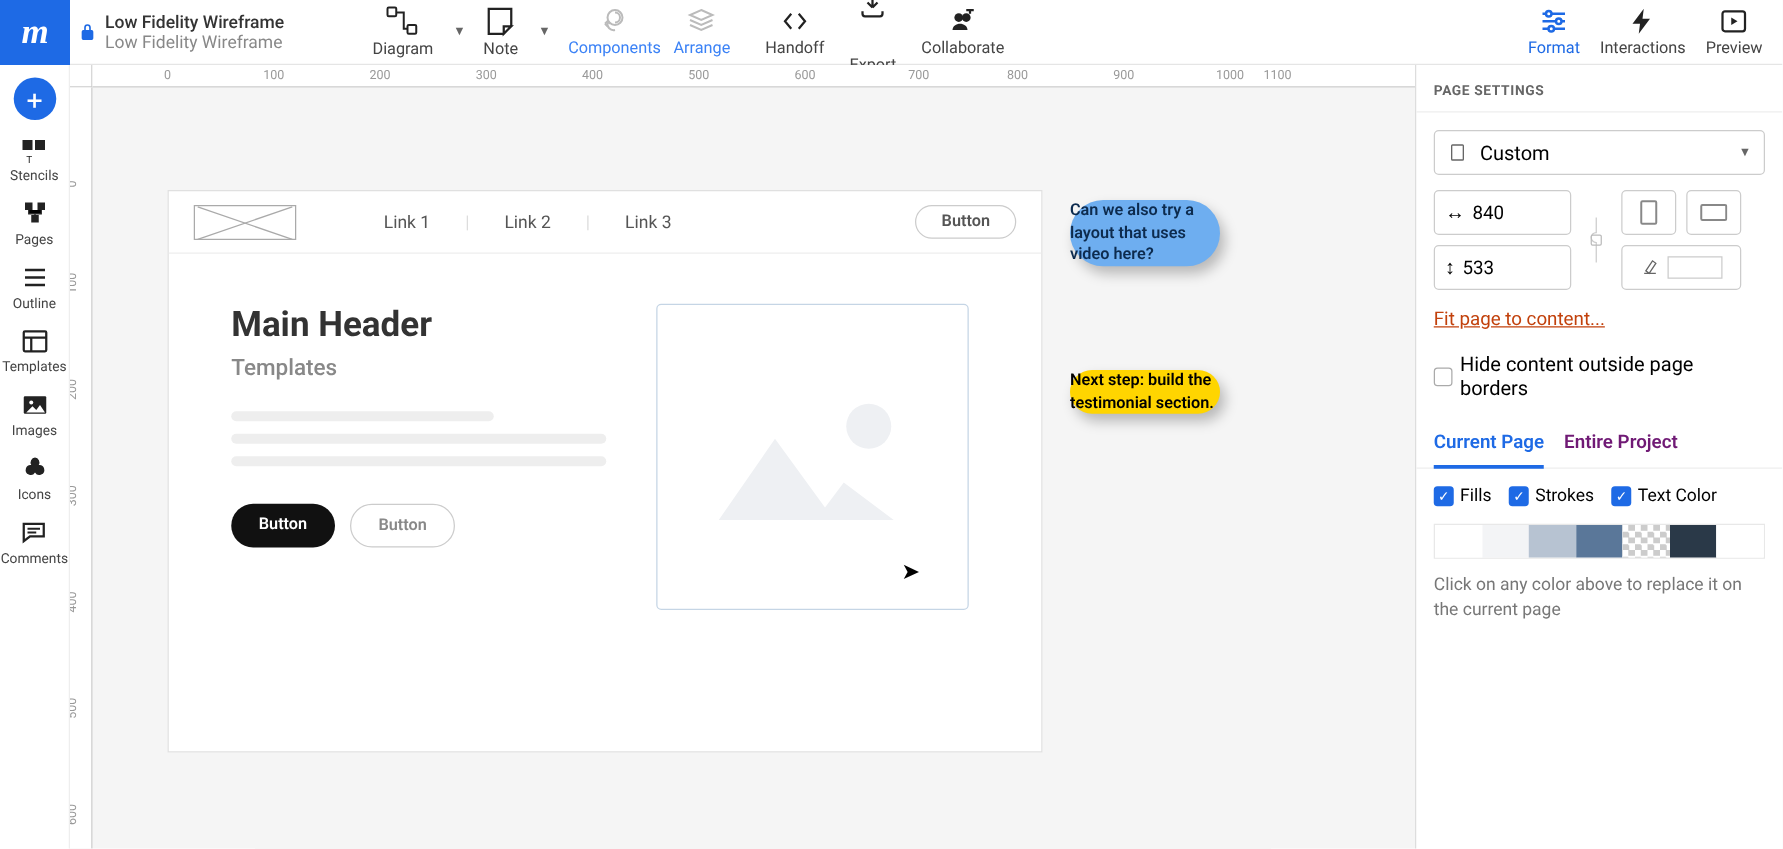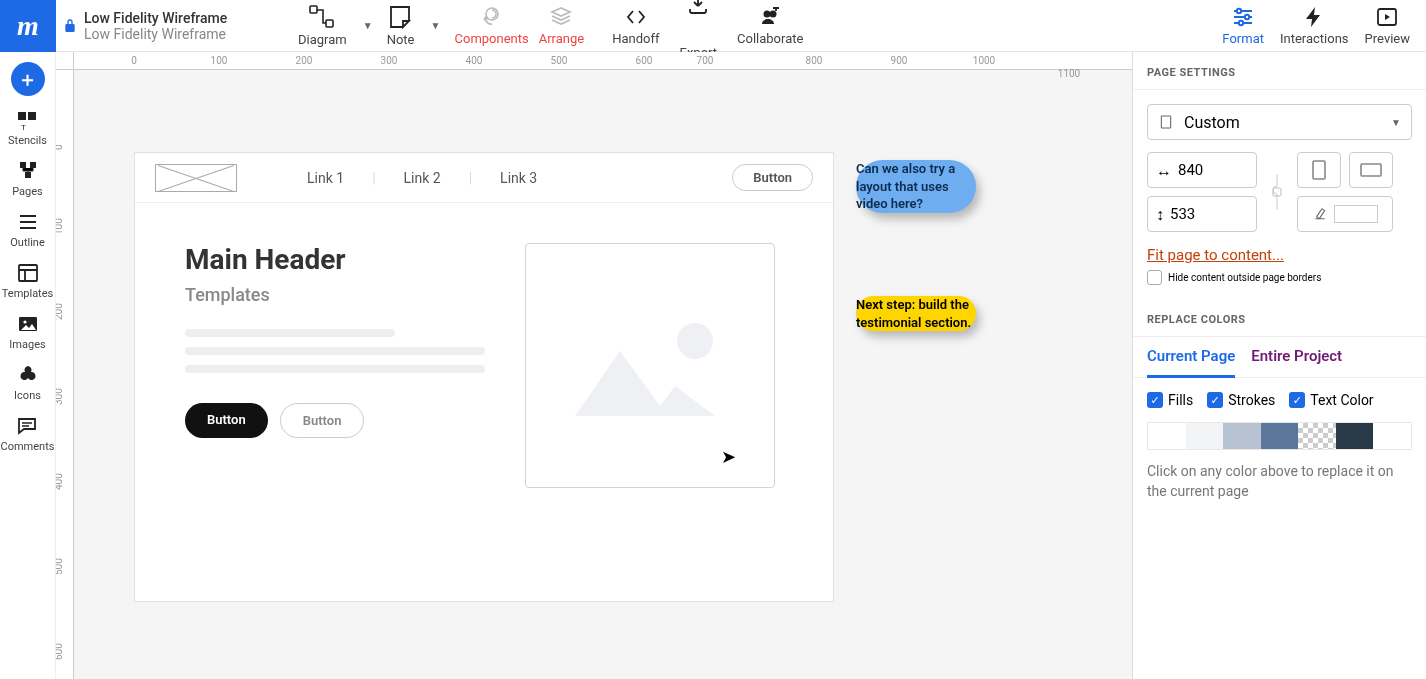--- a/index.html
+++ b/index.html
@@ -8,21 +8,21 @@
   
   .topbar { height: 52px; display: flex; align-items: center; border-bottom: 1px solid #e5e5e5; }
   .logo { width: 56px; height: 52px; background: #1e6ae5; color: #fff; display: flex; align-items: center; justify-content: center; font-style: italic; font-weight: 700; font-size: 28px; font-family: Georgia, serif; }
   .lock { width: 28px; display: flex; align-items: center; justify-content: center; color: #1e6ae5; }
   .titles { padding: 0 6px 0 0; min-width: 200px; }
   .titles .t1 { font-size: 14px; color: #333; font-weight: 500; }
   .titles .t2 { font-size: 14px; color: #888; }
   
   .tool-group { display: flex; align-items: center; gap: 6px; }
   .tool { display: flex; flex-direction: column; align-items: center; gap: 2px; padding: 0 14px; cursor: pointer; color: #444; }
-  .tool.disabled { color: #ef4444; }
+  .tool.disabled { color: #3b82f6; }
   .tool .lbl { font-size: 13px; }
   .tool svg { width: 24px; height: 24px; }
   .tool svg.big { width: 28px; height: 26px; }
   .drop { font-size: 10px; color: #666; margin-left: -4px; cursor: pointer; }
   
   .right-tools { margin-left: auto; display: flex; align-items: center; padding-right: 8px; }
   .right-tools .tool { padding: 0 8px; }
   .right-tools .tool.active { color: #1e6ae5; }
   
   
@@ -79,21 +79,21 @@
   .select .arrow { margin-left: auto; font-size: 10px; color: #666; }
   
   .dims { display: grid; grid-template-columns: 110px 24px 44px 44px; grid-template-rows: 36px 36px; gap: 8px; margin-top: 12px; align-items: center; }
   .dim-input { border: 1px solid #ccc; border-radius: 4px; height: 36px; display: flex; align-items: center; padding: 0 8px; gap: 6px; }
   .dim-input input { border: none; font-size: 15px; width: 100%; outline: none; }
   .lock-col { grid-row: 1 / 3; grid-column: 2; display: flex; align-items: center; justify-content: center; color: #bbb; }
   .ori-btn { border: 1px solid #ccc; border-radius: 4px; height: 36px; display: flex; align-items: center; justify-content: center; cursor: pointer; }
   
   .link { color: #c2410c; text-decoration: underline; font-size: 15px; cursor: pointer; display: block; margin-top: 14px; }
   
-  .chk-row { display: flex; align-items: center; gap: 6px; margin-top: 6px; font-size: 10px; }
+  .chk-row { display: flex; align-items: center; gap: 6px; margin-top: 18px; font-size: 16px; }
   .chk { width: 15px; height: 15px; border: 1px solid #aaa; border-radius: 3px; cursor: pointer; }
   
   .tabs { display: flex; gap: 16px; border-bottom: 1px solid #eee; padding: 0 14px; }
   .tab { padding: 10px 0; font-size: 15px; font-weight: 600; cursor: pointer; color: #701a75; }
   .tab.active { color: #1e6ae5; border-bottom: 3px solid #1e6ae5; margin-bottom: -1px; }
   
   .filters { display: flex; gap: 14px; padding: 14px; }
   .fchk { display: flex; align-items: center; gap: 5px; font-size: 14px; }
   .fchk .box { width: 16px; height: 16px; background: #1e6ae5; border-radius: 3px; color: #fff; display: flex; align-items: center; justify-content: center; font-size: 11px; cursor: pointer; }
   
@@ -257,25 +257,25 @@
   <div class="canvas-wrap">
     <div class="ruler-corner"></div>
     <div class="ruler-h" id="ruler-h">
         <span class="tick" style="left: 60px;">0</span>
         <span class="tick" style="left: 145px;">100</span>
         <span class="tick" style="left: 230px;">200</span>
         <span class="tick" style="left: 315px;">300</span>
         <span class="tick" style="left: 400px;">400</span>
         <span class="tick" style="left: 485px;">500</span>
         <span class="tick" style="left: 570px;">600</span>
-        <span class="tick" style="left: 631px;">700</span>
+        <span class="tick" style="left: 661px;">700</span>
         <span class="tick" style="left: 740px;">800</span>
         <span class="tick" style="left: 825px;">900</span>
         <span class="tick" style="left: 910px;">1000</span>
-        <span class="tick" style="left: 995px; margin-top: 13px;">1100</span>
+        <span class="tick" style="left: 948px;">1100</span>
       </div>
     <div class="ruler-v" id="ruler-v">
         <span class="tick" style="top: 80px;">0</span>
         <span class="tick" style="top: 165px;">100</span>
         <span class="tick" style="top: 250px;">200</span>
         <span class="tick" style="top: 335px;">300</span>
         <span class="tick" style="top: 420px;">400</span>
         <span class="tick" style="top: 505px;">500</span>
         <span class="tick" style="top: 590px;">600</span>
       </div>
@@ -362,21 +362,20 @@
           <span style="width:44px;height:18px;border:1px solid #ccc;background:#fff;"></span>
         </div>
       </div>
       <a class="link">Fit page to content...</a>
       <div class="chk-row">
         <span class="chk"></span>
         <span>Hide content outside page borders</span>
       </div>
     </div>
 
-    <div class="panel-sec-title">REPLACE COLORS</div>
     <div class="tabs">
       <div class="tab active">Current Page</div>
       <div class="tab">Entire Project</div>
     </div>
     <div class="filters">
       <div class="fchk">
           <span class="box">✓</span>
           <span>Fills</span>
         </div>
       <div class="fchk">

